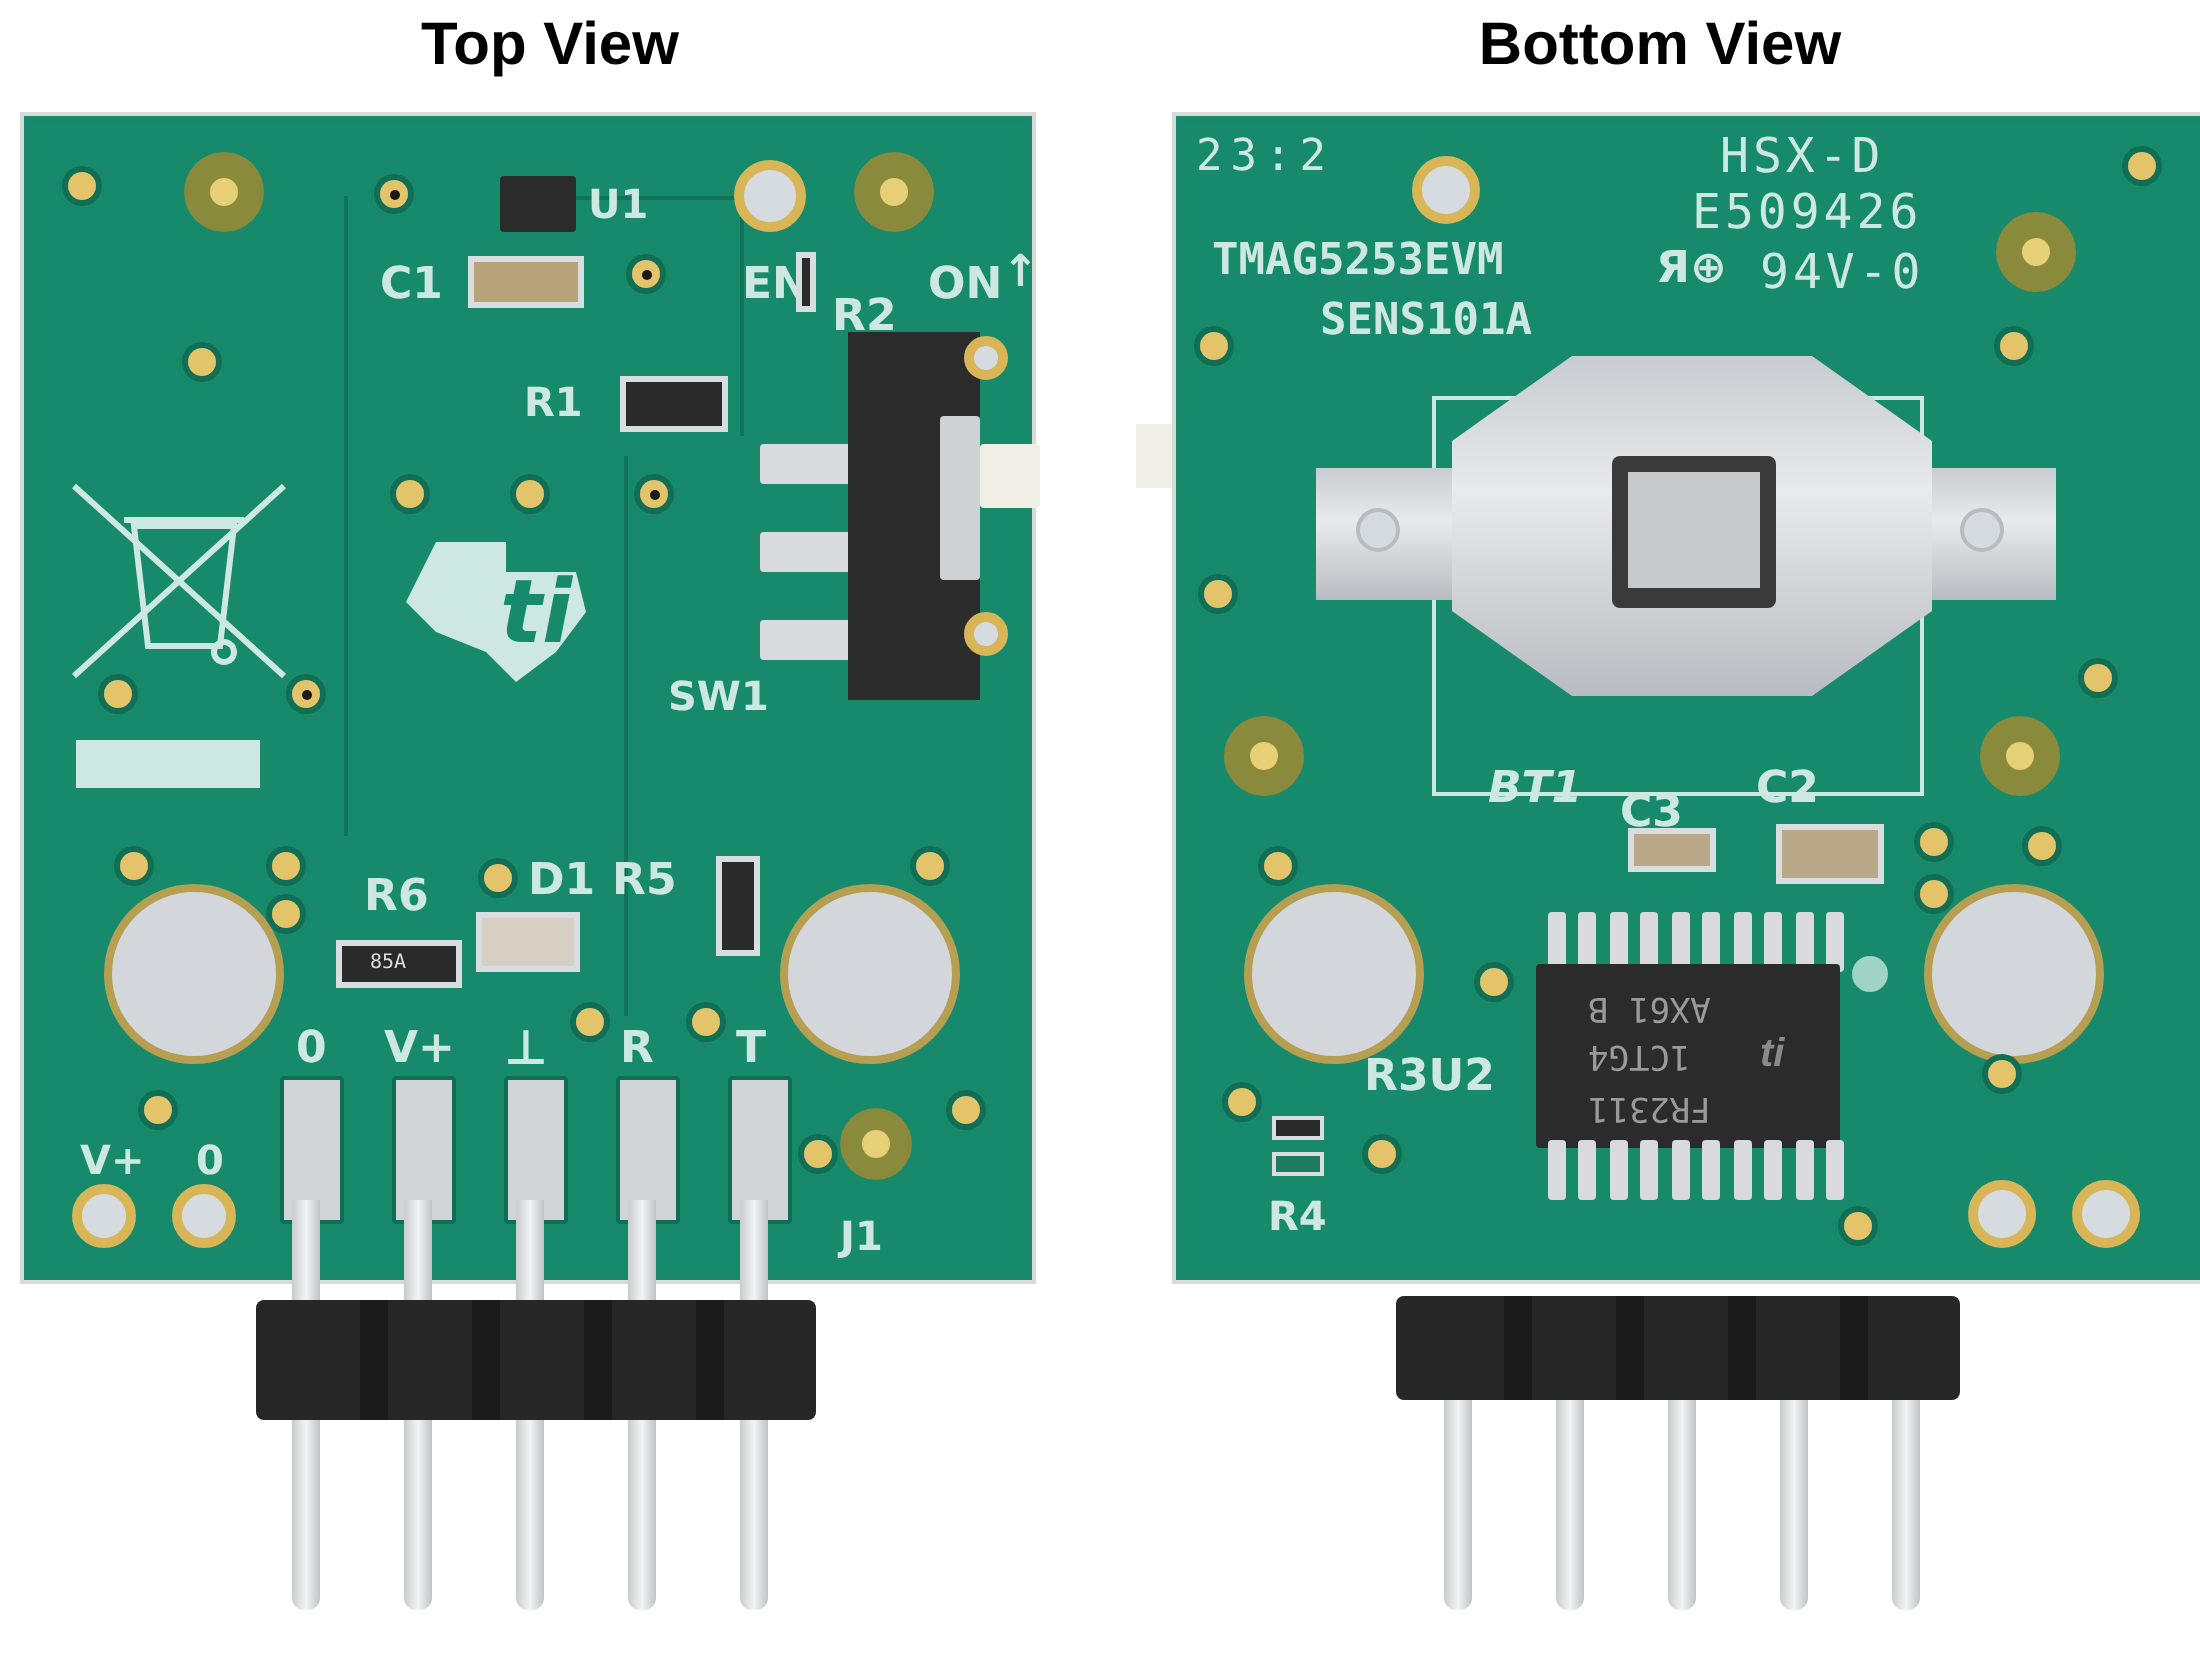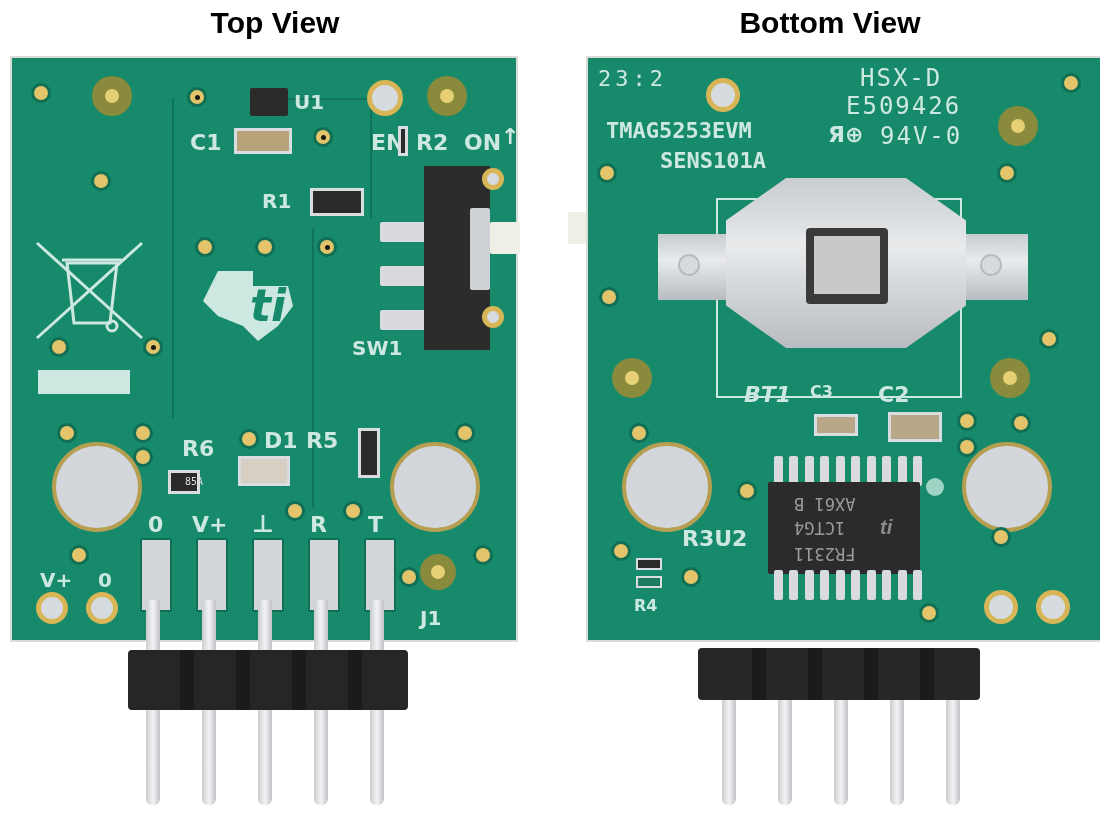--- a/index.html
+++ b/index.html
@@ -48,21 +48,21 @@
 
   <div class="ic-body" style="left:238px; top:30px; width:38px; height:28px;"></div>
   <div class="silk" style="left:282px; top:34px; font-size:20px;">U1</div>
 
   <div class="silk" style="left:178px; top:74px; font-size:22px;">C1</div>
   <div class="smd" style="left:222px; top:70px; width:58px; height:26px; background:#b8a27a;"></div>
   <div class="via small hole" style="left:304px; top:72px;"></div>
   <div class="silk" style="left:330px; top:74px; font-size:22px;margin-left:29px;">EN</div>
 
   <div class="smd" style="left:386px; top:68px; width:10px; height:30px;"></div>
-  <div class="silk" style="left:404px; top:74px; font-size:22px;">R2</div>
+  <div class="silk" style="left:404px; top:90px; font-size:22px;">R2</div>
   <div class="silk" style="left:452px; top:74px; font-size:22px;">ON</div>
   <div class="silk" style="left:489px; top:68px; font-size:22px;">↑</div>
 
   <div class="via small" style="left:82px; top:116px;"></div>
 
   <svg style="position:absolute; left:20px; top:180px;" width="120" height="110" viewBox="0 0 120 110">
     <g stroke="#cde8e0" stroke-width="3" fill="none">
       <line x1="5" y1="5" x2="110" y2="100"></line>
       <line x1="110" y1="5" x2="5" y2="100"></line>
       <path d="M35 25 L85 25 L78 85 L42 85 Z"></path>
@@ -84,35 +84,35 @@
   </svg>
 
   <div class="lead" style="left:368px; top:164px; width:46px; height:20px;"></div>
   <div class="lead" style="left:368px; top:208px; width:46px; height:20px;"></div>
   <div class="lead" style="left:368px; top:252px; width:46px; height:20px;"></div>
   <div class="switch-body" style="left:412px; top:108px; width:66px; height:184px;"></div>
   <div class="lead" style="left:458px; top:150px; width:20px; height:82px; background:#cfd2d4;"></div>
   <div class="lead" style="left:478px; top:164px; width:30px; height:32px; background:#efefe6;"></div>
   <div class="plated" style="left:470px; top:110px; width:22px; height:22px;"></div>
   <div class="plated" style="left:470px; top:248px; width:22px; height:22px;"></div>
-  <div class="silk" style="left:322px; top:280px; font-size:20px;margin-left:18px;">SW1</div>
+  <div class="silk" style="left:322px; top:280px; font-size:20px;">SW1</div>
 
   <div class="via small" style="left:40px; top:282px;"></div>
   <div class="via small hole" style="left:134px; top:282px;"></div>
 
   <div style="position:absolute; left:26px; top:312px; width:92px; height:24px; background:#cde8e0;"></div>
 
   <div class="via small" style="left:48px; top:368px;"></div>
   <div class="via small" style="left:124px; top:368px;"></div>
   <div class="via small" style="left:124px; top:392px;"></div>
   <div class="via small" style="left:230px; top:374px;"></div>
   <div class="silk" style="left:170px; top:380px; font-size:22px;">R6</div>
   <div class="silk" style="left:252px; top:372px; font-size:22px;">D1</div>
   <div class="silk" style="left:294px; top:372px; font-size:22px;">R5</div>
-  <div class="smd" style="left:156px; top:412px; width:32px; height:24px;">
+  <div class="smd" style="left:156px; top:412px; width:63px; height:24px;">
     <span style="position:absolute; left:14px; top:3px; font-size:10px; color:#ddd; font-family:'DejaVu Sans Mono', monospace;">85A</span>
   </div>
   <div class="smd" style="left:226px; top:398px; width:52px; height:30px; background:#d8cfc4;"></div>
   <div class="smd" style="left:346px; top:370px; width:22px; height:50px;"></div>
   <div class="via small" style="left:446px; top:368px;"></div>
 
   <div class="mount" style="left:40px; top:384px; width:90px; height:90px;"></div>
   <div class="mount" style="left:378px; top:384px; width:90px; height:90px;"></div>
 
   <div class="silk" style="left:136px; top:456px; font-size:22px;">0</div>
@@ -180,21 +180,21 @@
   </div>
   <div class="plated" style="left:90px; top:196px; width:22px; height:22px; border-width:2px; border-color:#b8bcc0;"></div>
   <div class="plated" style="left:392px; top:196px; width:22px; height:22px; border-width:2px; border-color:#b8bcc0;"></div>
 
   <div class="via small" style="left:14px; top:232px;"></div>
   <div class="via small" style="left:454px; top:274px;"></div>
   <div class="pad-dull" style="left:24px; top:300px; width:40px; height:40px;"></div>
   <div class="pad-dull" style="left:402px; top:300px; width:40px; height:40px;"></div>
 
   <div class="silk" style="left:156px; top:326px; font-size:22px;font-style:italic;">BT1</div>
-  <div class="silk" style="left:222px; top:326px; font-size:16px;">C3</div>
+  <div class="silk" style="left:222px; top:338px; font-size:22px;">C3</div>
   <div class="silk" style="left:290px; top:326px; font-size:22px;">C2</div>
 
   <div class="via small" style="left:44px; top:368px;"></div>
   <div class="smd" style="left:226px; top:356px; width:44px; height:22px; background:#b9a888;"></div>
   <div class="smd" style="left:300px; top:354px; width:54px; height:30px; background:#b9a888;"></div>
   <div class="via small" style="left:372px; top:356px;"></div>
   <div class="via small" style="left:372px; top:382px;"></div>
   <div class="via small" style="left:426px; top:358px;"></div>
 
   <div class="mount" style="left:34px; top:384px; width:90px; height:90px;"></div>
@@ -232,21 +232,21 @@
       <span class="lead" style="position:static; width:9px; height:30px;"></span>
   </div>
   <div class="via small" style="left:152px; top:426px;"></div>
   <div class="via small" style="left:406px; top:472px;"></div>
 
   <div class="silk" style="left:94px; top:470px; font-size:22px;">R3U2</div>
   <div class="via small" style="left:26px; top:486px;"></div>
   <div class="smd" style="left:48px; top:500px; width:26px; height:12px; border-width:2px;"></div>
   <div class="smd" style="left:48px; top:518px; width:26px; height:12px; border-width:2px; background:#1d7b60;"></div>
   <div class="via small" style="left:96px; top:512px;"></div>
-  <div class="silk" style="left:46px; top:540px; font-size:16px;">R4</div>
+  <div class="silk" style="left:46px; top:540px; font-size:20px;">R4</div>
 
   <div class="plated" style="left:396px; top:532px; width:34px; height:34px;"></div>
   <div class="plated" style="left:448px; top:532px; width:34px; height:34px;"></div>
   <div class="via small" style="left:334px; top:548px;"></div>
 </div>
 
 <div>
   <div class="header-pin" style="left:722px; top:660px; width:14px; height:145px;"></div>
   <div class="header-pin" style="left:778px; top:660px; width:14px; height:145px;"></div>
   <div class="header-pin" style="left:834px; top:660px; width:14px; height:145px;"></div>

